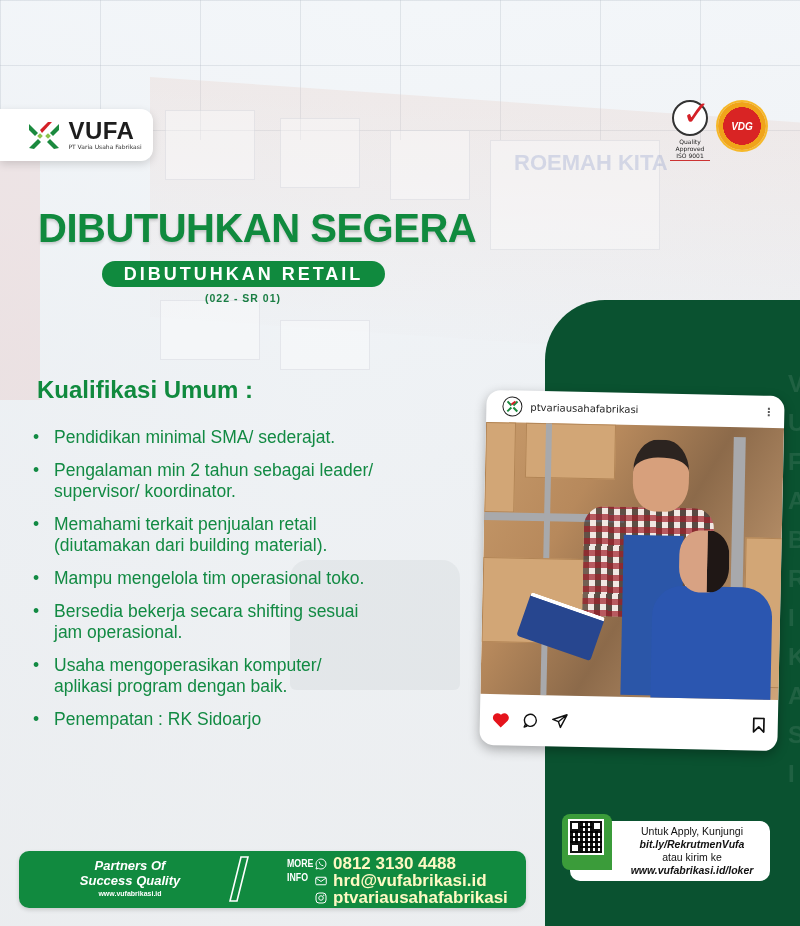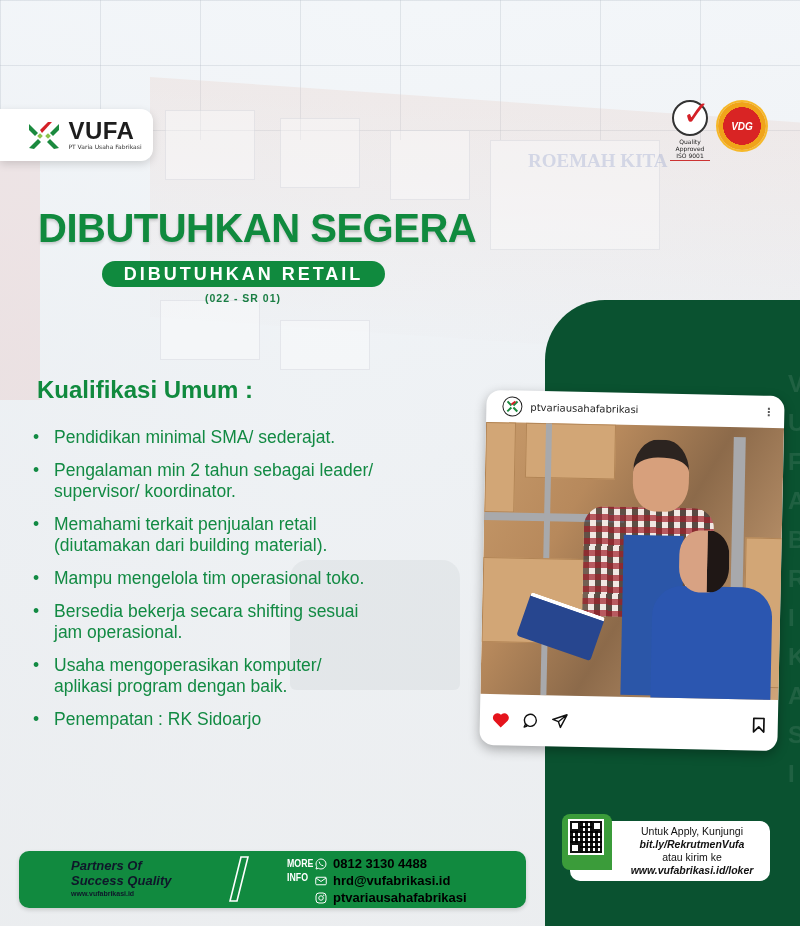--- a/index.html
+++ b/index.html
@@ -225,55 +225,55 @@
   }
   .apply-card .b { font-weight: 700; font-style: italic; }
 
   
   .footer {
     position: absolute; left: 19px; top: 851px; width: 507px; height: 57px;
     background: #118a3f; border-radius: 10px;
     box-shadow: 0 2px 4px rgba(0,0,0,0.15);
   }
   .tagline {
-    position: absolute; left: 52px; top: 7px; width: 118px; text-align: left;
-    color: #0f172a; font-family: "Liberation Sans", sans-serif;
+    position: absolute; left: 52px; top: 7px; width: 118px; text-align: center;
+    color: #ffffff; font-family: "Liberation Sans", sans-serif;
   }
   .tagline-1 { font-style: italic; font-weight: 700; font-size: 13px; line-height: 15px; }
   .tagline-web { font-size: 7px; font-weight: 700; margin-top: 2px; }
   .slash {
     position: absolute; left: 210px; top: 4px; width: 20px; height: 48px;
   }
   .more-info {
     position: absolute; left: 268px; top: 5px; color: #fff;
     font-family: "Liberation Sans", sans-serif; font-weight: 700; font-size: 11px;
     line-height: 14px; transform: scaleX(0.8); transform-origin: left top;
   }
   .contacts {
-    position: absolute; left: 296px; top: 4px; color: #000000;
-    font-family: "Liberation Sans", sans-serif; font-weight: 700; font-size: 13px;
+    position: absolute; left: 296px; top: 4px; color: #fef9c3;
+    font-family: "Liberation Sans", sans-serif; font-weight: 700; font-size: 17px;
   }
   .contact-row { display: flex; align-items: center; gap: 6px; height: 17px; }
   .contact-row svg { flex: none; }
 </style>
 </head>
 <body>
 
 <div class="bg">
   <div class="bg-grid"></div>
   <div class="bg-red"></div>
   <div class="bg-building"></div>
   <div class="bg-panel" style="left:165px;top:110px;width:90px;height:70px;"></div>
   <div class="bg-panel" style="left:280px;top:118px;width:80px;height:70px;"></div>
   <div class="bg-panel" style="left:390px;top:130px;width:80px;height:70px;"></div>
   <div class="bg-panel" style="left:490px;top:140px;width:170px;height:110px;"></div>
   <div class="bg-panel" style="left:160px;top:300px;width:100px;height:60px;"></div>
   <div class="bg-panel" style="left:280px;top:320px;width:90px;height:50px;"></div>
   <div class="bg-truck"></div>
-  <div class="bg-word" style="left:528px;top:150px;font-size:19px;font-family:Liberation Serif, serif;">ROEMAH KITA</div>
+  <div class="bg-word" style="left:514px;top:150px;font-size:22px;">ROEMAH KITA</div>
 </div>
 
 <div class="green-panel"></div>
 <div class="vertical-text">
   <span>V</span>
   <span>U</span>
   <span>F</span>
   <span>A</span>
   <span>B</span>
   <span>R</span>

